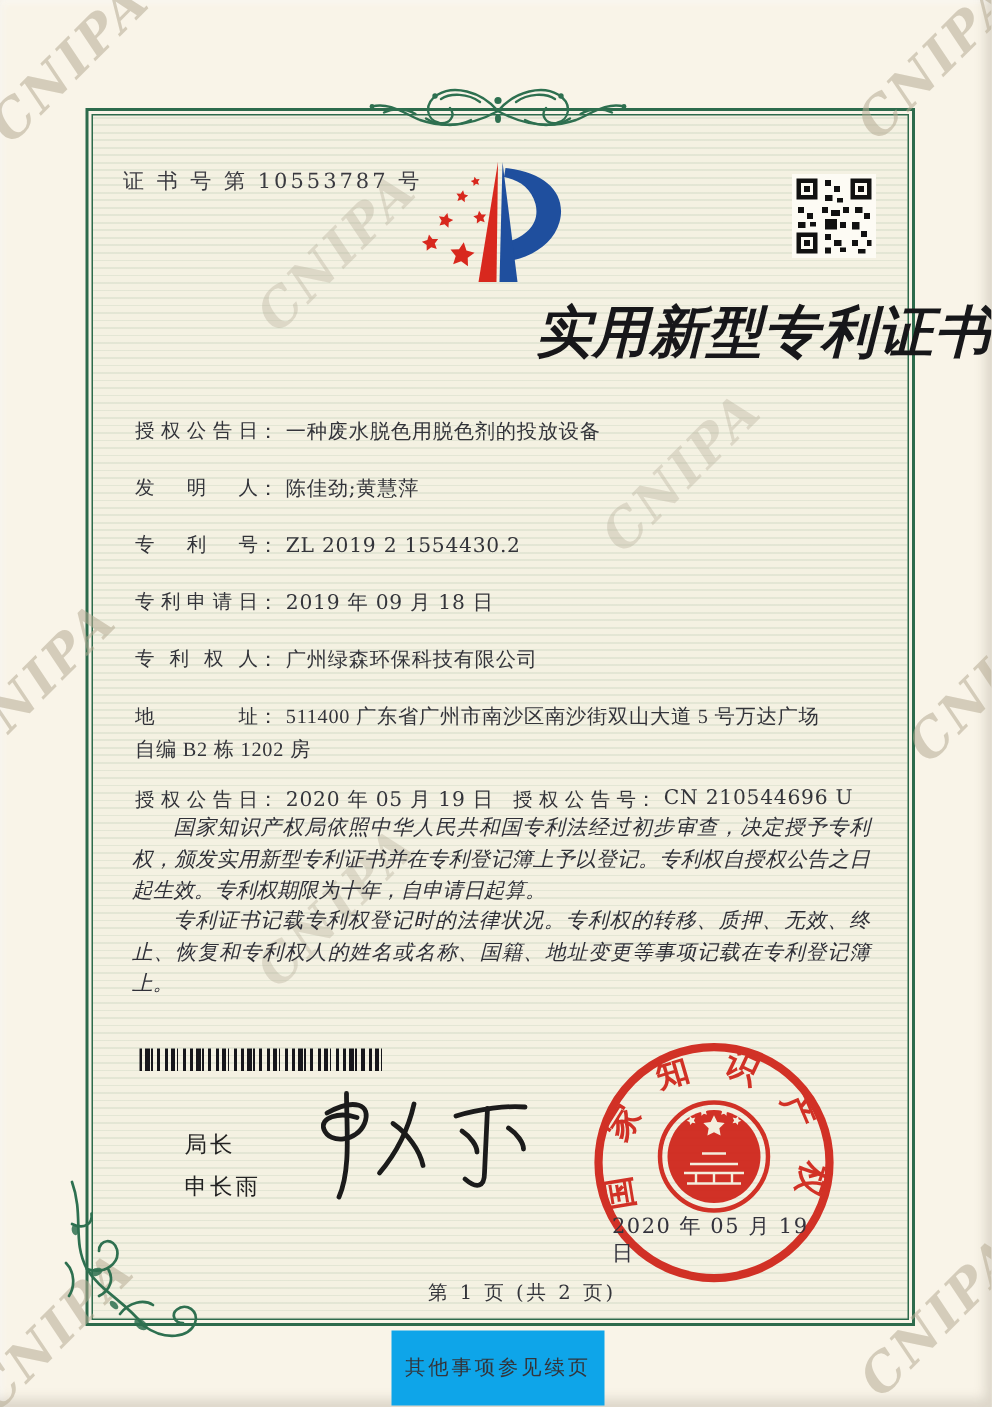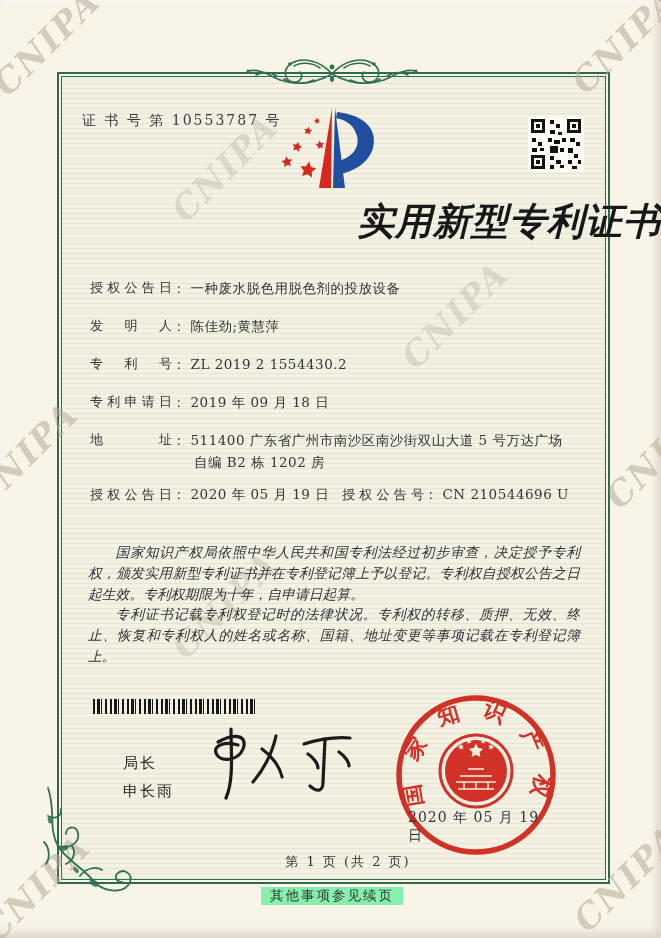--- a/index.html
+++ b/index.html
@@ -28,43 +28,43 @@
   .logo{position:absolute;left:275px;top:100px;}
   .title{position:absolute;left:0;top:197px;width:661px;text-align:right;
          font-size:37px;font-weight:bold;color:#17171a;letter-spacing:1px;font-style:italic;}
   
   .fields{position:absolute;left:90px;top:278px;width:490px;font-size:13.5px;color:#33343a;}
   .row{margin-bottom:18px;line-height:20px;white-space:nowrap;}
   .lbl{display:inline-block;width:82px;text-align:justify;text-align-last:justify;
        font-size:13px;vertical-align:top;}
   .colon{display:inline-block;vertical-align:top;}
   .val{display:inline-block;margin-left:5px;vertical-align:top;letter-spacing:.5px;}
-  .val2{margin-left:104px;line-height:20px;letter-spacing:.5px;margin-top:2px;}
-  .addr-row{margin-bottom:8px;}
+  .val2{line-height:20px;letter-spacing:.5px;margin-top:2px;}
+  .addr-row{margin-bottom:8px;font-family:Liberation Serif, serif;}
   .grant-row{display:flex;margin-top:14px;}
   .g1{width:252px;}
   
   .paras{position:absolute;left:88px;top:542px;width:492px;font-size:13.8px;
          line-height:20.8px;color:#2f3038;text-align:justify;}
   .paras p{margin:0;text-indent:2em;font-style:italic;}
   .barcode{position:absolute;left:93px;top:699px;width:162px;height:15px;
     background:repeating-linear-gradient(90deg,
       #16161b 0 2px,rgba(0,0,0,0) 2px 4px,#16161b 4px 7px,rgba(0,0,0,0) 7px 8px,
       #16161b 8px 9px,rgba(0,0,0,0) 9px 12px,#16161b 12px 14px,rgba(0,0,0,0) 14px 17px);}
   .signer{position:absolute;left:95px;top:754px;font-size:15px;color:#222;
           font-family:"DejaVu Sans","Liberation Sans",sans-serif;}
   .signer div{margin-bottom:9px;letter-spacing:2px;margin-left:28px;}
   .signature{position:absolute;left:192px;top:722px;}
   .seal{position:absolute;left:386px;top:685px;opacity:.93;}
   .seal-date{position:absolute;left:408px;top:809px;width:150px;font-size:14px;
              color:#33333d;letter-spacing:1px;}
   .page-info{position:absolute;left:57px;top:853px;width:582px;text-align:center;
              font-size:13px;letter-spacing:2px;color:#33343a;}
-  .footer-note{position:absolute;left:261px;top:887px;background:#86efac;
-               padding:0 9px;font-size:13.5px;letter-spacing:2px;color:#33343a;}
+  .footer-note{position:absolute;left:261px;top:887px;background:#0ea5e9;
+               padding:16px 9px;font-size:13.5px;letter-spacing:2px;color:#33343a;}
   .orn-top{position:absolute;left:232px;top:52px;z-index:2;}
   .orn-corner{position:absolute;left:36px;top:786px;z-index:2;}
 </style>
 </head>
 <body>
 
 <div class="page">
 
   <span class="wm" style="left:-20px;top:22px">CNIPA</span>
   <span class="wm" style="left:558px;top:20px">CNIPA</span>
@@ -191,20 +191,23 @@
       </div>
       <div class="row">
         <span class="lbl">发明人</span><span class="colon">：</span><span class="val">陈佳劲;黄慧萍</span>
       </div>
       <div class="row">
         <span class="lbl">专利号</span><span class="colon">：</span><span class="val">ZL 2019 2 1554430.2</span>
       </div>
       <div class="row">
         <span class="lbl">专利申请日</span><span class="colon">：</span><span class="val">2019 年 09 月 18 日</span>
       </div>
+      <div class="row">
+        <span class="lbl">专利权人</span><span class="colon">：</span><span class="val">广州绿森环保科技有限公司</span>
+      </div>
       <div class="row addr-row">
         <span class="lbl">地址</span><span class="colon">：</span><span class="val">511400 广东省广州市南沙区南沙街双山大道 5 号万达广场</span>
         <div class="val2">自编 B2 栋 1202 房</div>
       </div>
       <div class="grant-row">
         <div class="g1">
           <span class="lbl">授权公告日</span><span class="colon">：</span><span class="val">2020 年 05 月 19 日</span>
         </div>
         <div class="g2">
           <span class="lbl">授权公告号</span><span class="colon">：</span><span class="val">CN 210544696 U</span>

